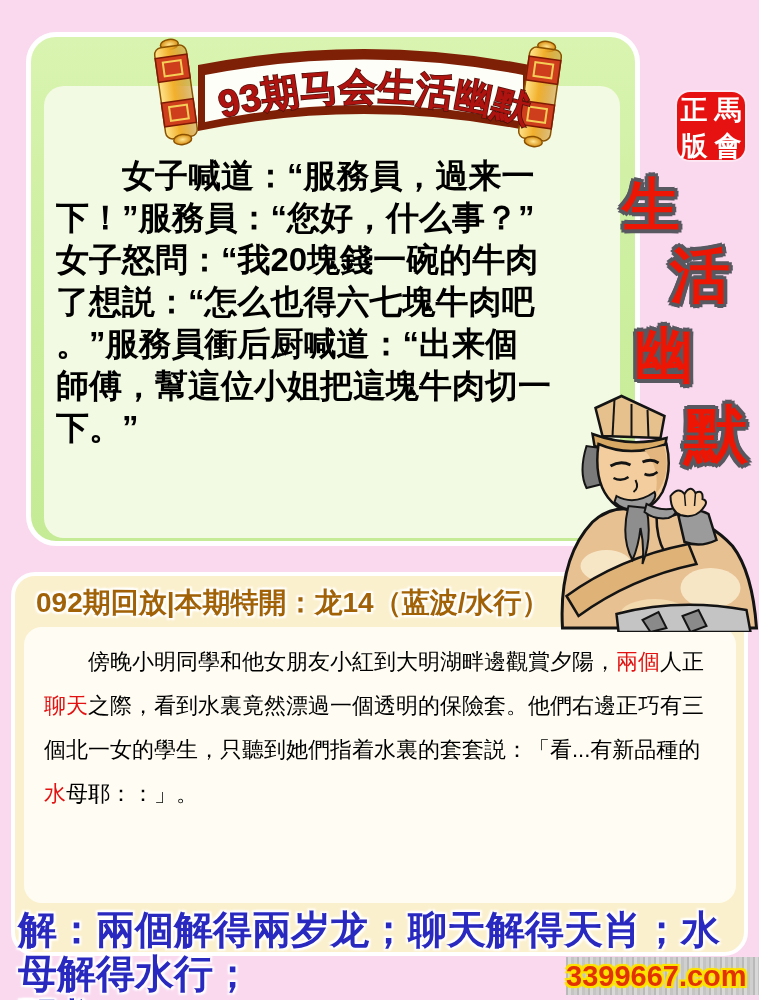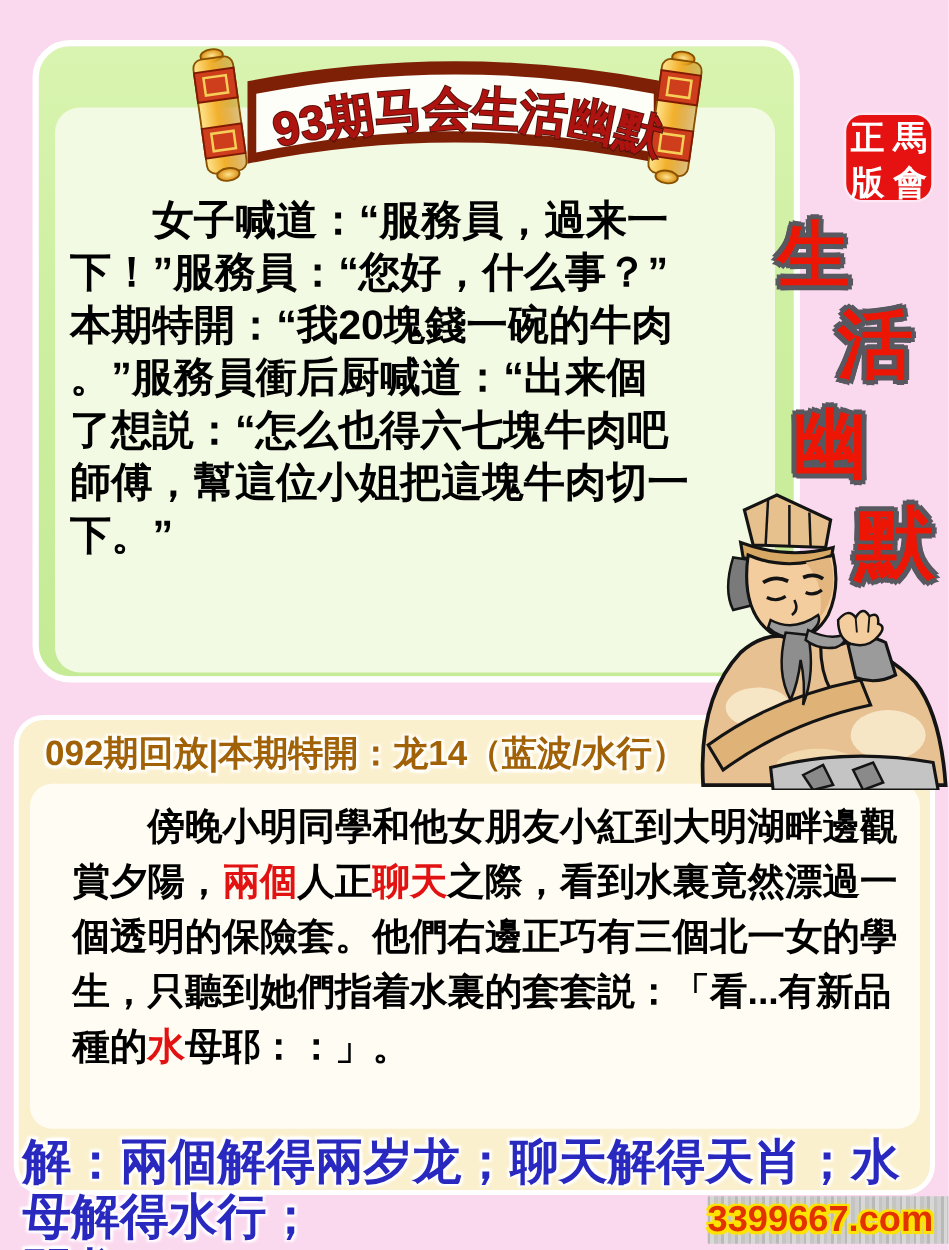--- a/index.html
+++ b/index.html
@@ -32,22 +32,22 @@
   
   .cartoon{position:absolute;left:558px;top:386px;width:201px;height:246px;}
   
   .panel2{position:absolute;left:11px;top:572px;width:729px;height:376px;
           background:#FBF0CD;border:4px solid #FFFFFF;border-radius:24px;}
   .header2{position:absolute;left:36px;top:584px;width:560px;font-size:28px;font-weight:bold;
            color:#a16207;white-space:nowrap;
            text-shadow:-2px -2px 2px #fff,2px -2px 2px #fff,-2px 2px 2px #fff,2px 2px 2px #fff;}
   .inner2{position:absolute;left:24px;top:627px;width:712px;height:276px;
           background:#FFFDF3;border-radius:18px;}
-  .joke2{position:absolute;left:58px;top:640px;width:668px;color:#000;
-         font-size:30px;font-weight:bold;line-height:44px;word-break:break-all;}
+  .joke2{position:absolute;left:44px;top:640px;width:668px;color:#000;
+         font-size:22px;font-weight:normal;line-height:44px;word-break:break-all;}
   .joke2 .red{color:#E31212;}
   .solution{position:absolute;left:18px;top:908px;width:732px;color:#2929C0;
             font-size:39px;font-weight:bold;line-height:44px;
             text-shadow:-2px -2px 2px #FFF,2px -2px 2px #FFF,-2px 2px 2px #FFF,2px 2px 2px #FFF;}
   
   .watermark{position:absolute;left:566px;top:957px;width:193px;height:38px;line-height:38px;
              text-align:left;
              background:repeating-linear-gradient(90deg,#B9B9B9 0 2px,#D8D8D8 2px 5px,#C4C4C4 5px 8px,#CFCFCF 8px 11px);}
   .watermark span{color:#E23200;font-size:29px;font-weight:bold;
      text-shadow:-2px -2px 0 #FFE300,2px -2px 0 #FFE300,-2px 2px 0 #FFE300,2px 2px 0 #FFE300,0 0 5px #FFF200;}
@@ -55,23 +55,23 @@
 </head>
 <body>
 
 <div class="page">
 
   <div class="panel1"></div>
   <div class="inner1"></div>
   <div class="joke1">
       <div class="j1line">　　女子喊道：“服務員，過来一</div>
       <div class="j1line">下！”服務員：“您好，什么事？”</div>
-      <div class="j1line">本期特開：“我20塊錢一碗的牛肉</div>
+      <div class="j1line">女子怒問：“我20塊錢一碗的牛肉</div>
+      <div class="j1line">了想説：“怎么也得六七塊牛肉吧</div>
       <div class="j1line">。”服務員衝后厨喊道：“出来個</div>
-      <div class="j1line">了想説：“怎么也得六七塊牛肉吧</div>
       <div class="j1line">師傅，幫這位小姐把這塊牛肉切一</div>
       <div class="j1line">下。”</div>
     </div>
 
   <svg class="scroll" viewBox="0 0 432 120">
     <defs>
       <linearGradient id="ggold" x1="0" y1="0" x2="1" y2="0">
         <stop offset="0" stop-color="#FFE58F"></stop>
           <stop offset="0.45" stop-color="#F2B02C"></stop>
         <stop offset="1" stop-color="#C8821077"></stop>

